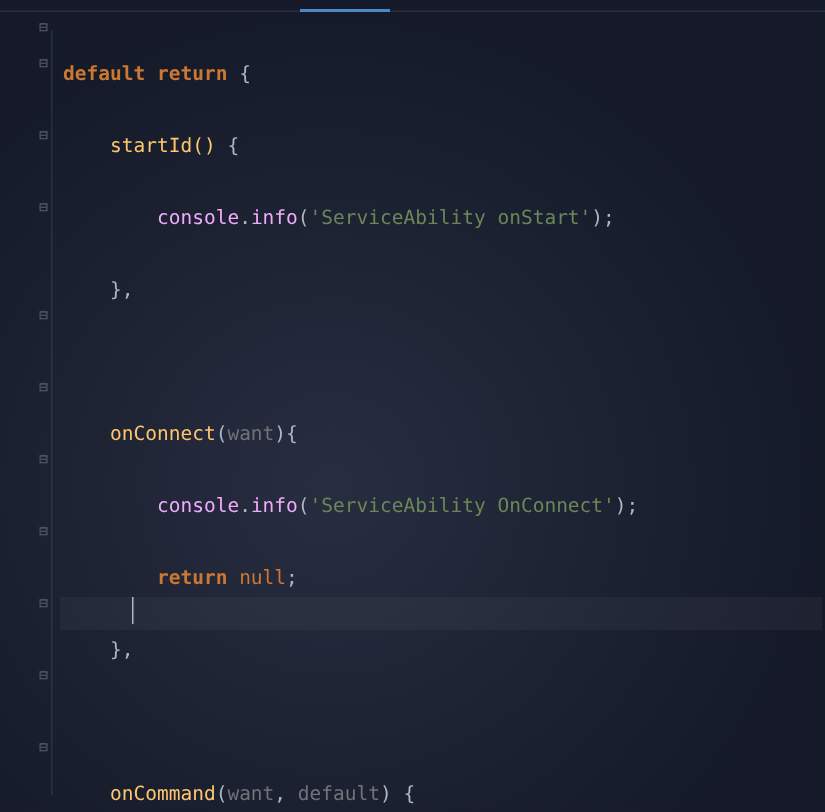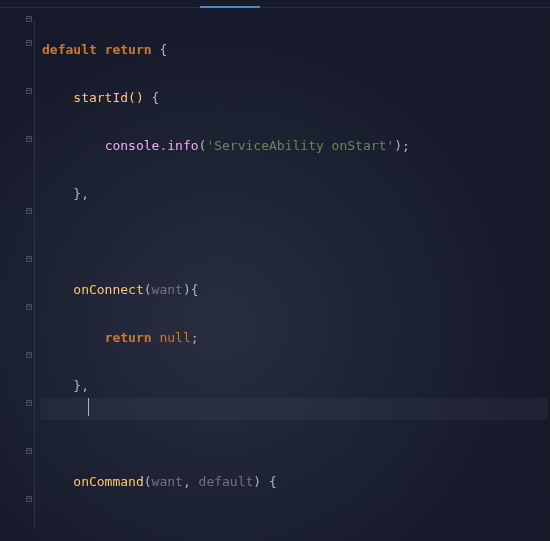--- a/index.html
+++ b/index.html
@@ -114,20 +114,21 @@
   <div class="gutter-mark" style="top:484px">⊟</div>
 </div>
 
 <div class="code">
 <div><span class="kw">default</span> <span class="kw">return</span> <span class="brace">{</span></div>
 <div>    <span class="fn">startId</span><span class="paren-yellow">()</span> <span class="brace">{</span></div>
 <div>        <span class="obj">console</span><span class="punct">.</span><span class="method">info</span><span class="punct">(</span><span class="str">'ServiceAbility onStart'</span><span class="punct">)</span><span class="punct">;</span></div>
 <div>    <span class="brace">},</span></div>
 <div>&nbsp;</div>
 <div>    <span class="fn">onConnect</span><span class="punct">(</span><span class="param">want</span><span class="punct">)</span><span class="brace">{</span></div>
+<div>        <span class="obj">console</span><span class="punct">.</span><span class="method">info</span><span class="punct">(</span><span class="str">'ServiceAbility OnConnect'</span><span class="punct">)</span><span class="punct">;</span></div>
 <div>        <span class="kw">return</span> <span class="kw2">null</span><span class="punct">;</span></div>
 <div>    <span class="brace">},</span></div>
 <div>&nbsp;</div>
 <div>    <span class="fn">onCommand</span><span class="punct">(</span><span class="param">want</span><span class="punct">,</span> <span class="param">default</span><span class="punct">)</span> <span class="brace">{</span></div>
 
 
 
 
 
 

